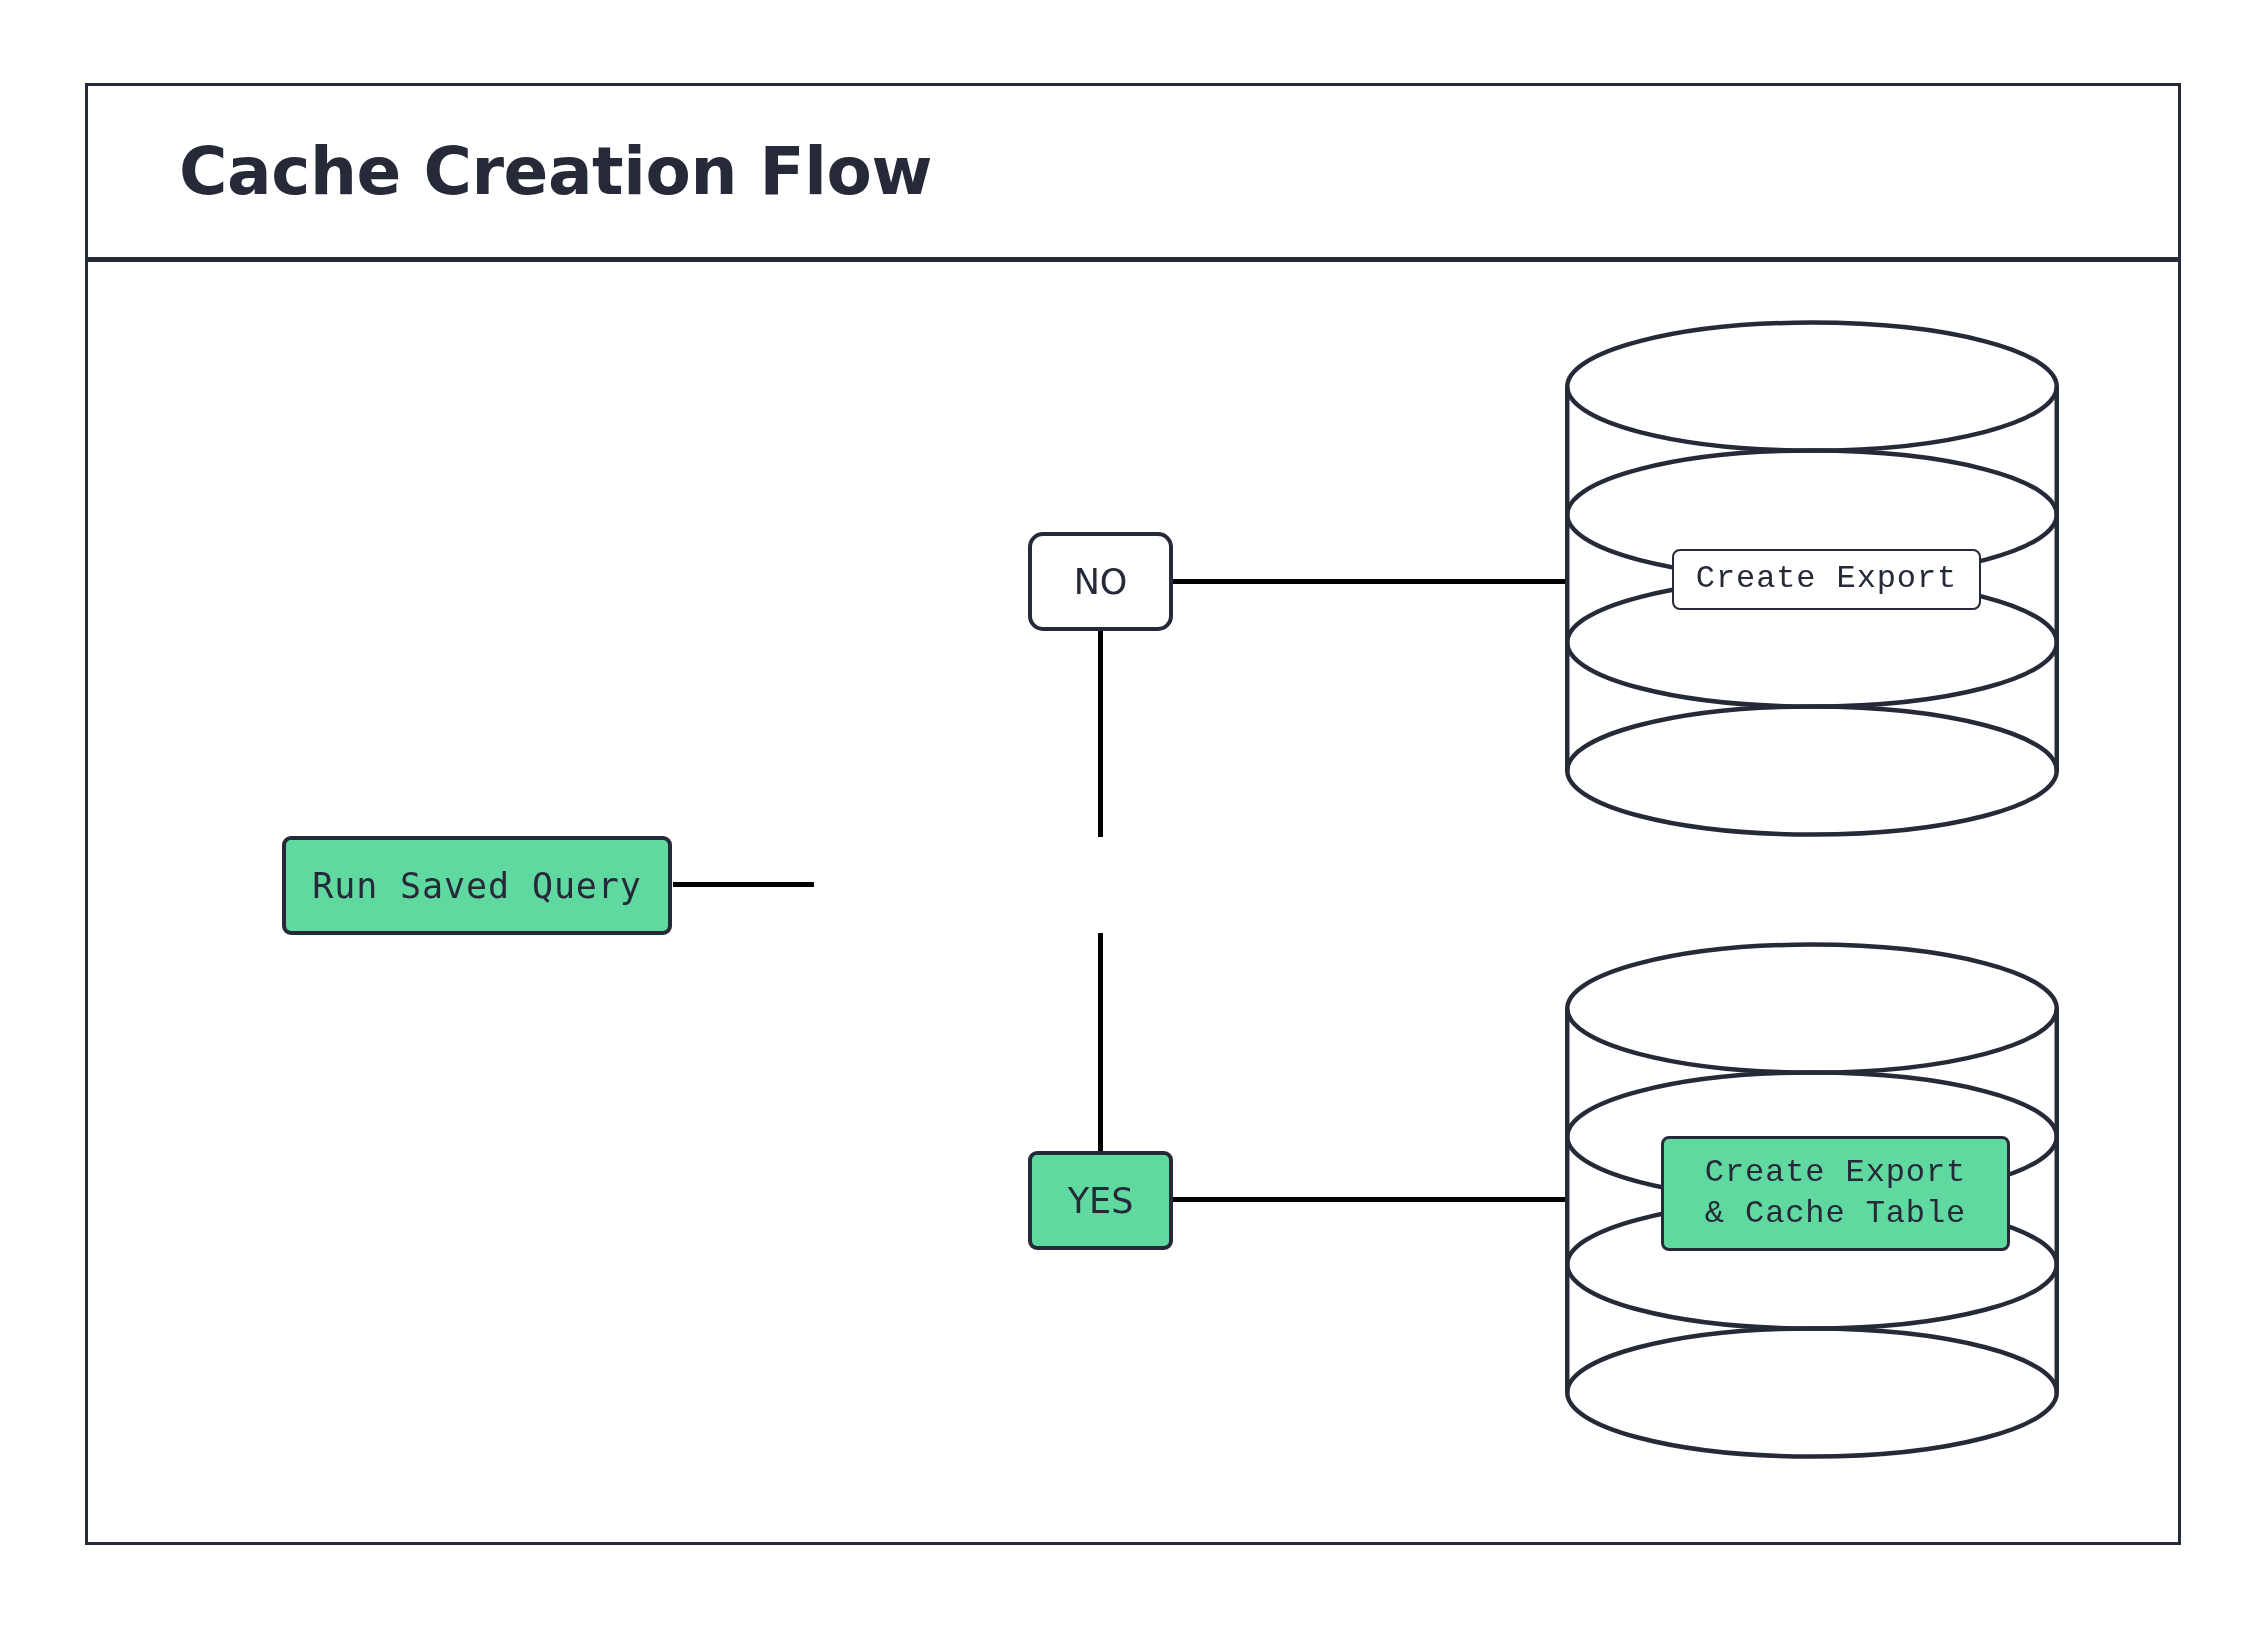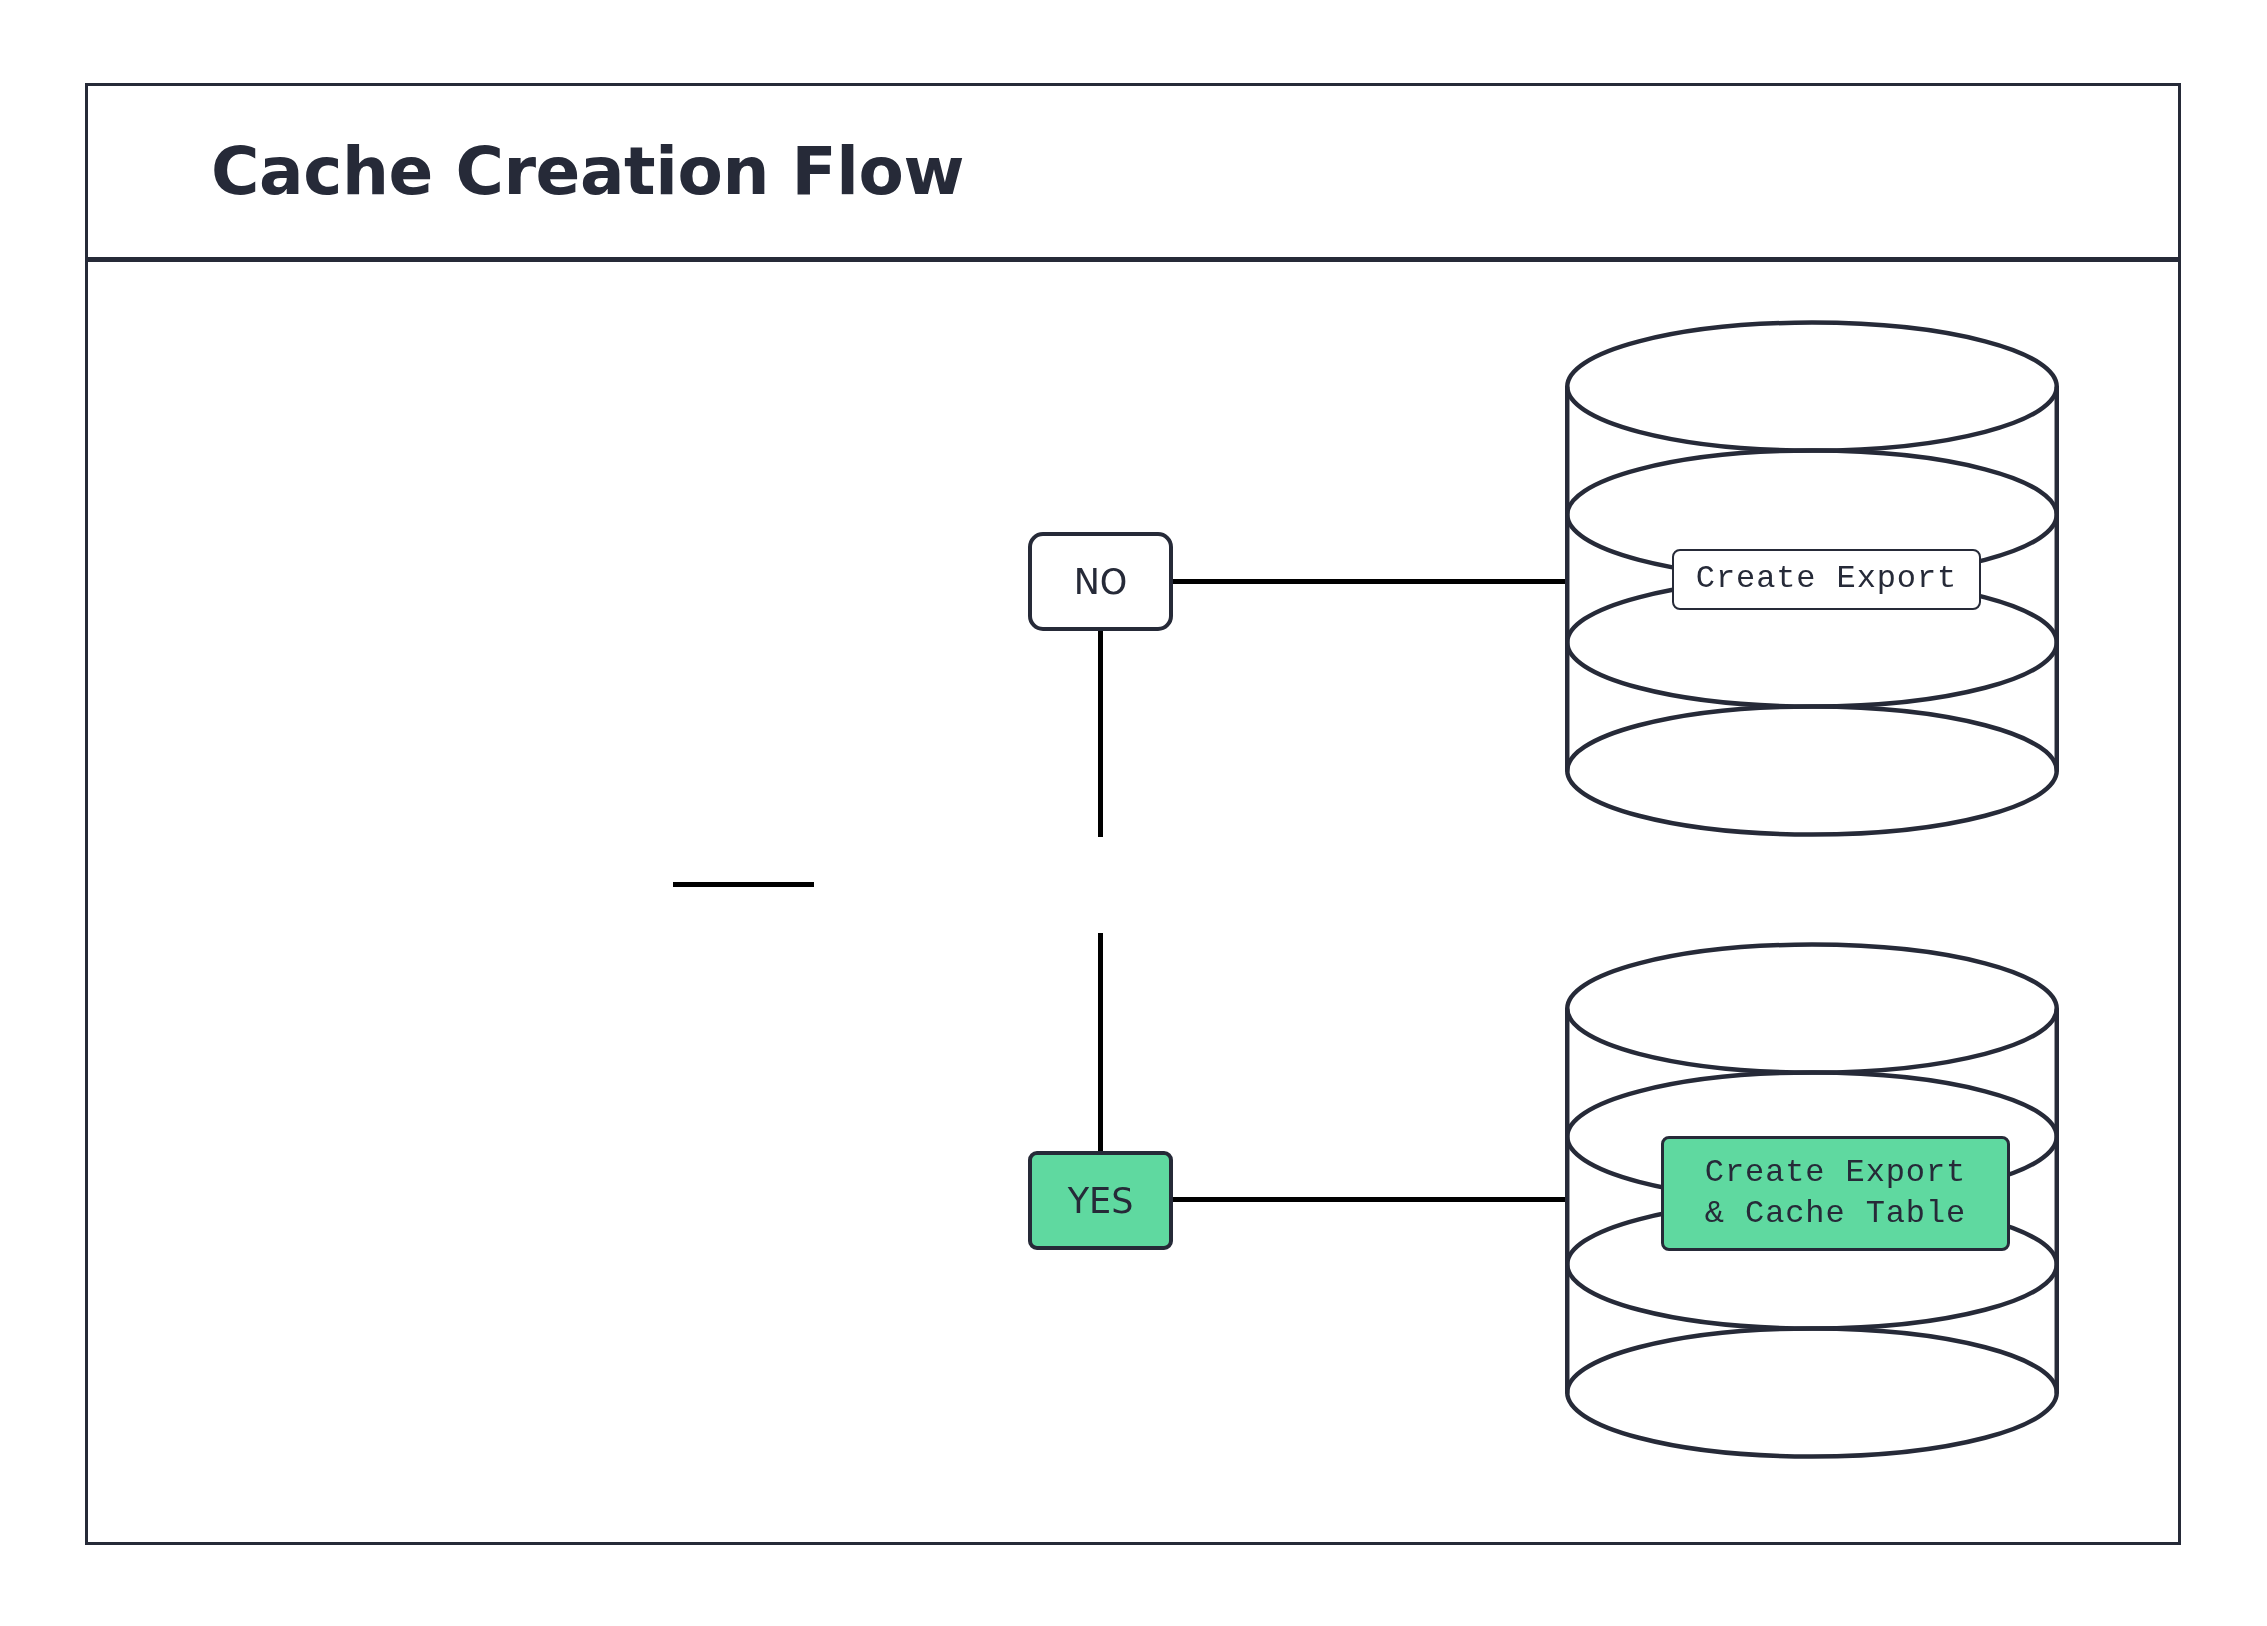--- a/index.html
+++ b/index.html
@@ -36,21 +36,20 @@
   .frame-title-bar {
     position: absolute;
     left: 0;
     top: 0;
     right: 0;
     height: 176px;
     border-bottom: 5.4px solid #262A38;
     box-sizing: border-box;
     display: flex;
     align-items: center;
-    padding-left: 32px;
   }
 
   .frame-title {
     margin-left: 91px;
     font-family: "DejaVu Sans", sans-serif;
     font-size: 66px;
     font-weight: 700;
     color: #262A38;
     letter-spacing: -0.4px;
     white-space: nowrap;
@@ -273,20 +272,21 @@
         <ellipse cx="276" cy="503" rx="273.5" ry="71.5"></ellipse>
       </g>
     </svg>
   </div>
 
   <div class="cyl-label" id="label-create-export">Create Export</div>
 
   <div class="cyl-label" id="label-create-export-cache">Create Export
 &amp; Cache Table</div>
 
+  <div class="node node-green" id="node-run-saved-query">Run Saved Query</div>
 
 
   <div class="node node-white" id="node-no">NO</div>
 
   <div class="node node-green" id="node-yes">YES</div>
 
 </div>
 
 
 </body></html>

